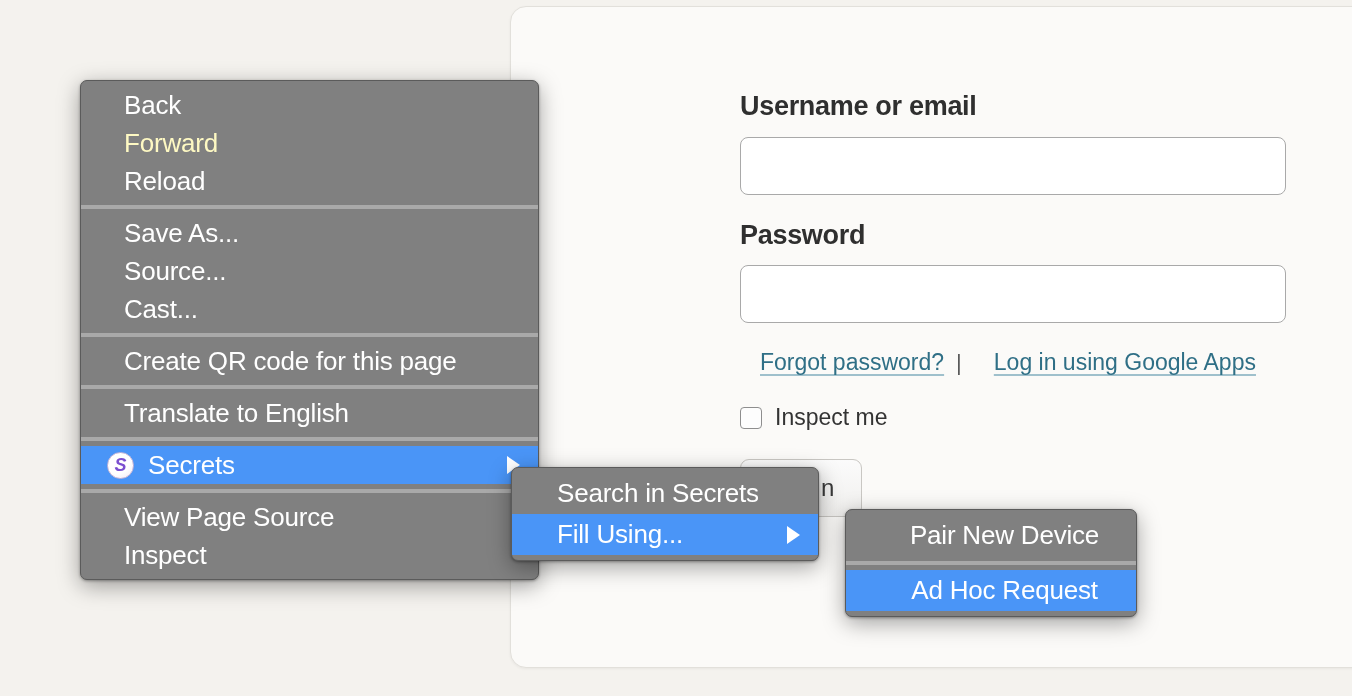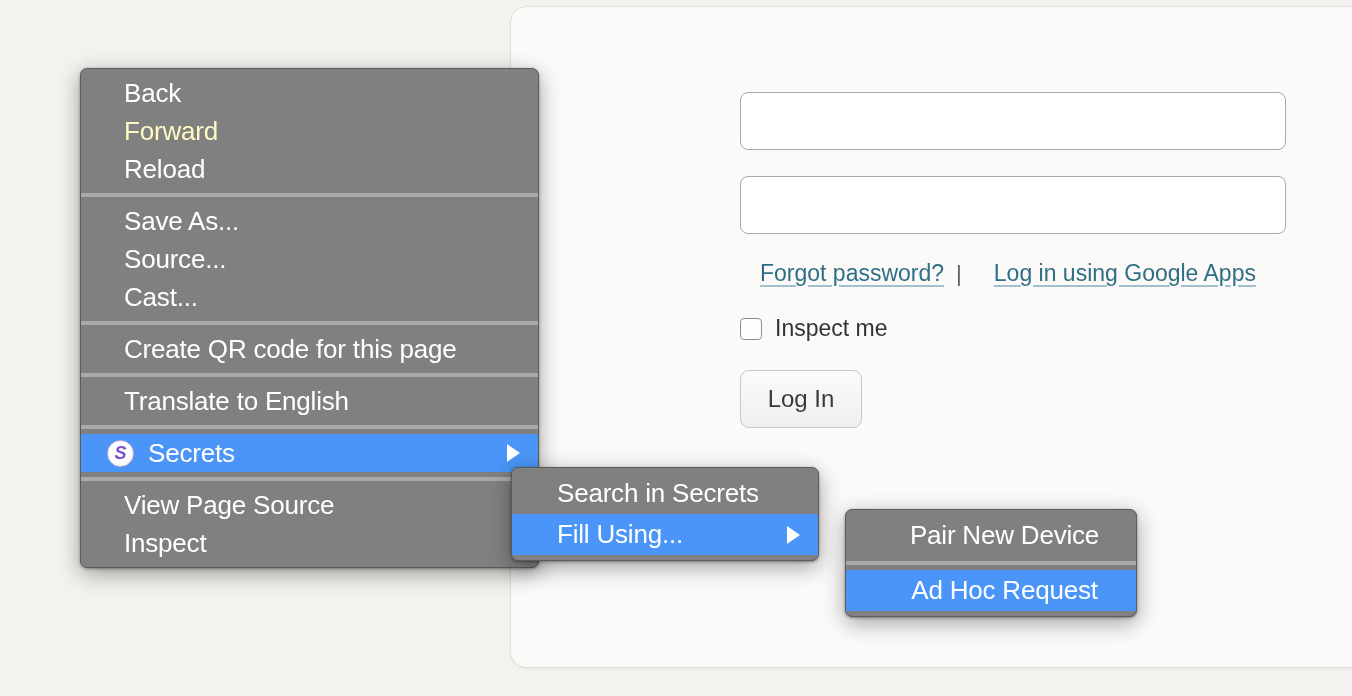--- a/index.html
+++ b/index.html
@@ -172,41 +172,43 @@
     justify-content: center;
     font-size: 18px;
     font-weight: bold;
     font-style: italic;
     color: #7b4fd0;
     line-height: 1;
     box-sizing: border-box;
   }
 
   
-  #menu-main     { left: 80px;  top: 68px;  width: 459px; }
+  #menu-main     { left: 80px;  top: 80px;  width: 459px; }
   #menu-secrets  { left: 511px; top: 467px; width: 308px; }
   #menu-fill     { left: 845px; top: 509px; width: 292px; }
 
   #menu-main .ctx-item   { height: 38px; padding-left: 43px; font-size: 26px; }
   #menu-main .ctx-item.has-icon { padding-left: 26px; }
   #menu-secrets .ctx-item{ height: 41px; padding-left: 45px; font-size: 26px; }
   #menu-fill .ctx-item   { height: 41px; padding-left: 45px; font-size: 26px; text-align: center; }
 </style>
 </head>
 <body>
 
 <div class="page-backdrop"></div>
 
 <div class="login-card"></div>
 
 <div class="form-area">
+  <div class="field-label">Username or email</div>
   <input class="text-input" type="text" placeholder="" style="">
 
   <div class="field-gap"></div>
 
+  <div class="field-label">Password</div>
   <input class="text-input" type="password" placeholder="" style="">
 
   <div class="links-row">
     <span class="link">Forgot password?</span>
     <span class="link-sep">|</span>
     <span class="link">Log in using Google Apps</span>
   </div>
 
   <div class="remember-row">
     <div class="checkbox"></div>

